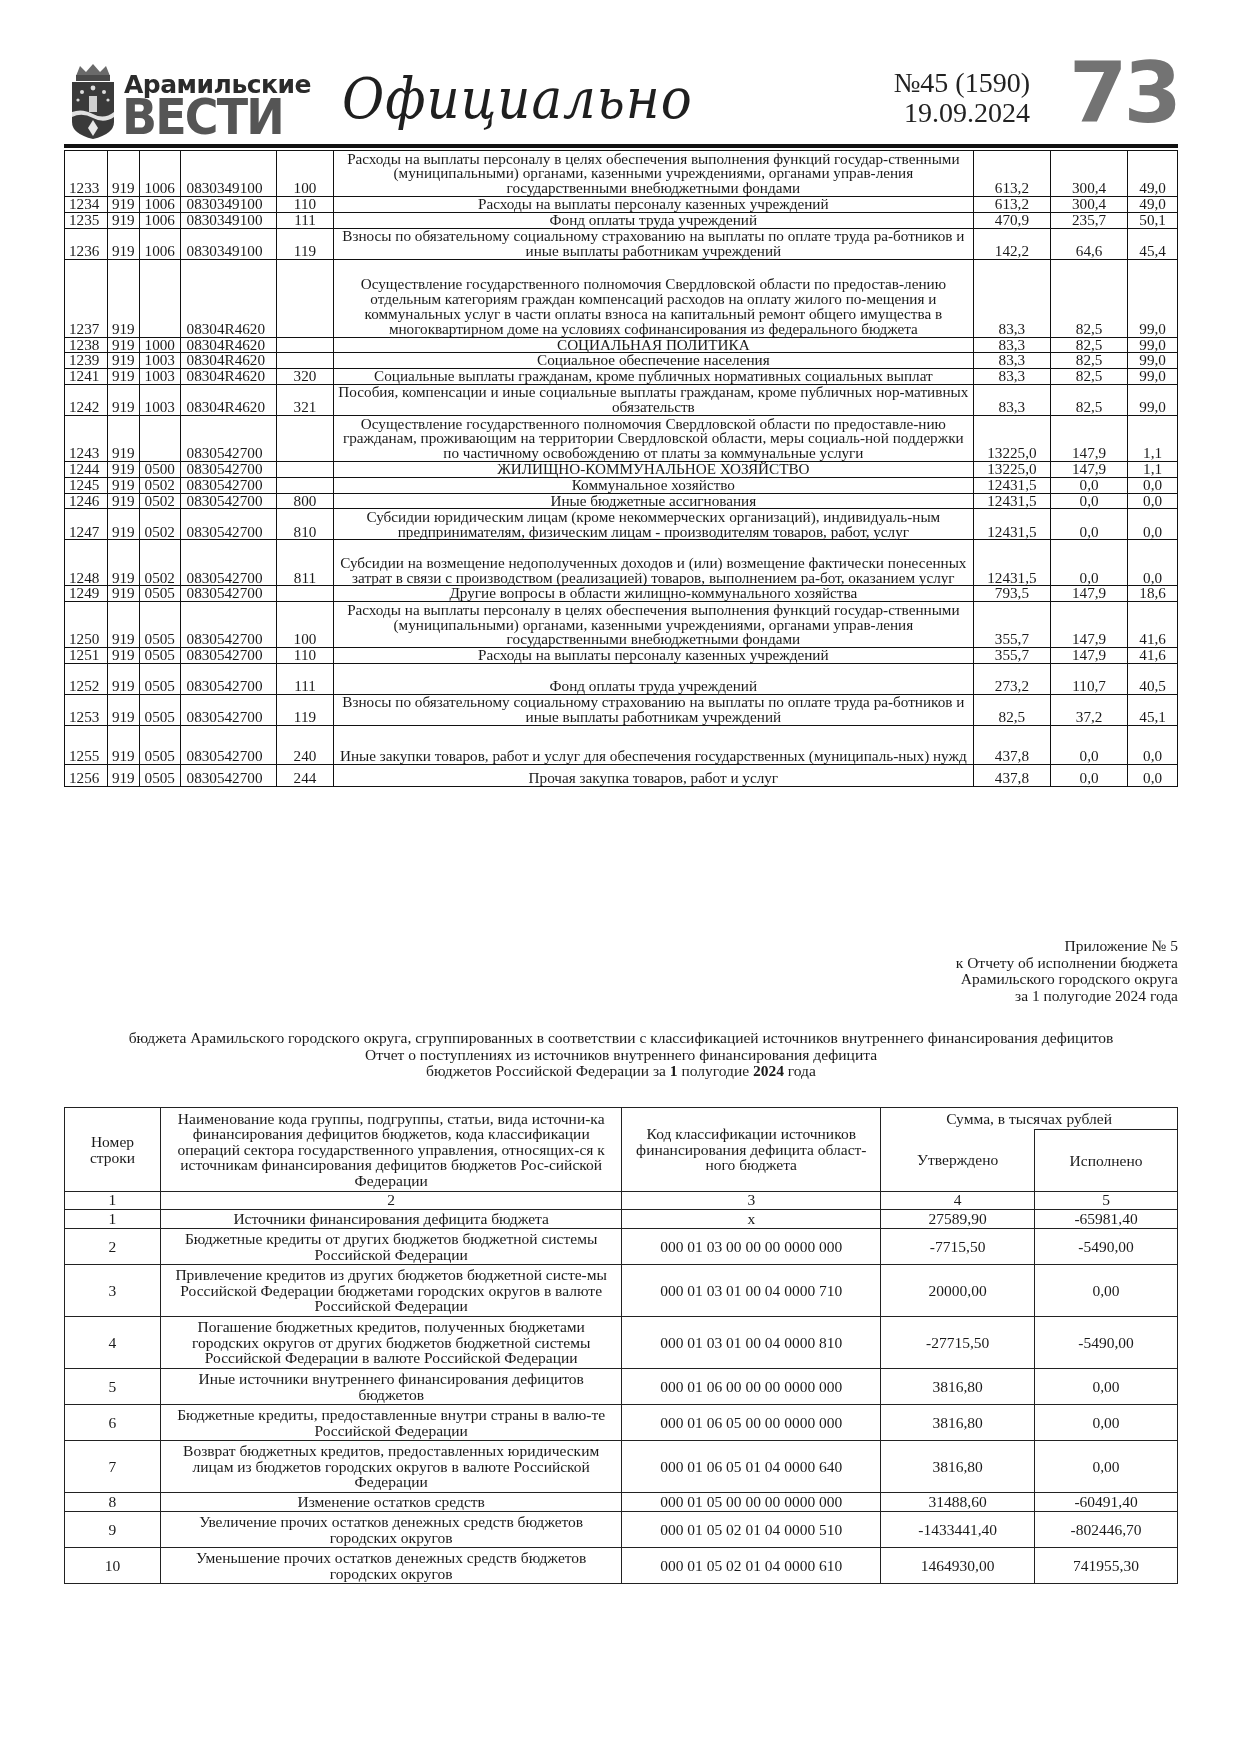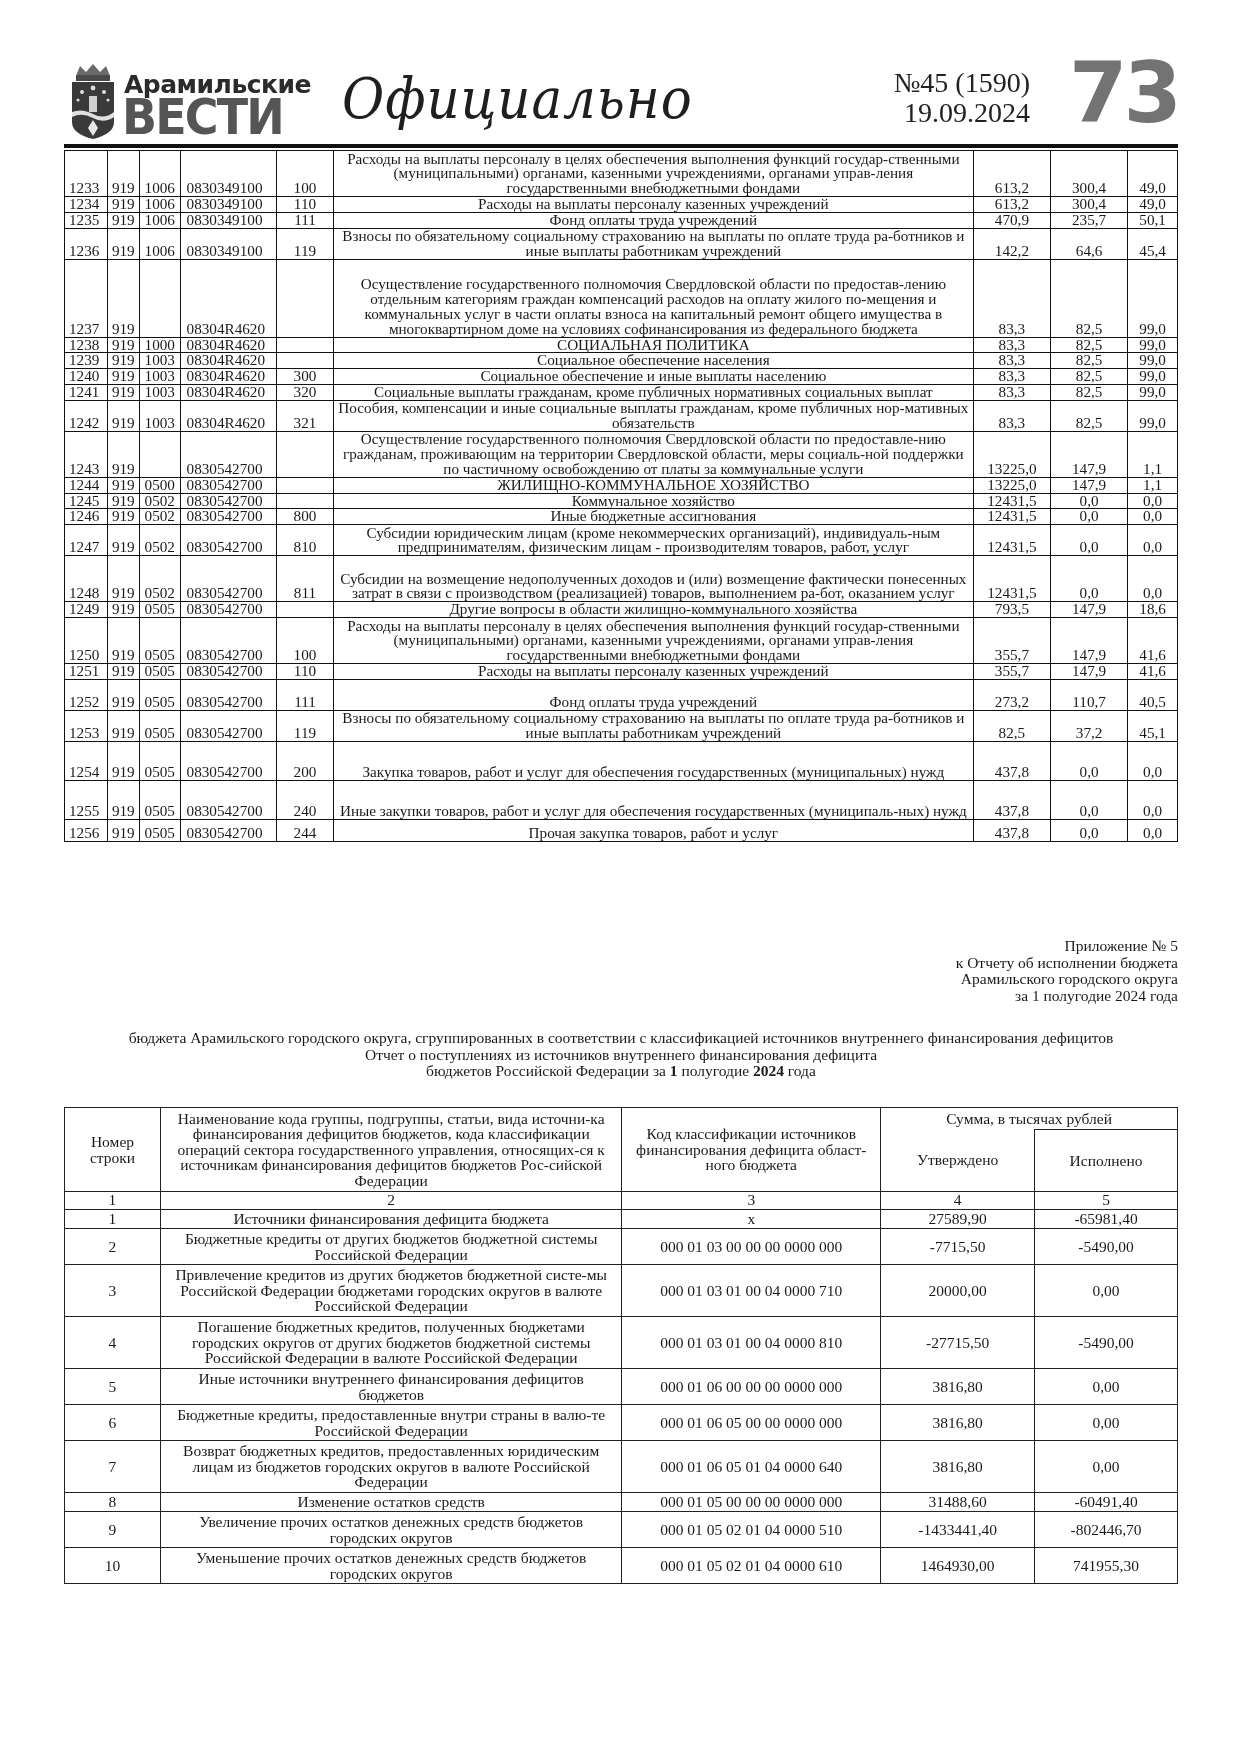--- a/index.html
+++ b/index.html
@@ -154,31 +154,20 @@
         <td class="c">919</td>
         <td class="c">1003</td>
         <td class="code">08304R4620</td>
         <td class="c"></td>
         <td class="d">Социальное обеспечение населения</td>
         <td class="v">83,3</td>
         <td class="v">82,5</td>
         <td class="v">99,0</td>
       </tr>
       <tr style="height: 15px;">
-        <td class="n">1240</td>
-        <td class="c">919</td>
-        <td class="c">1003</td>
-        <td class="code">08304R4620</td>
-        <td class="c">300</td>
-        <td class="d">Социальное обеспечение и иные выплаты населению</td>
-        <td class="v">83,3</td>
-        <td class="v">82,5</td>
-        <td class="v">99,0</td>
-      </tr>
-      <tr style="height: 15px;">
         <td class="n">1241</td>
         <td class="c">919</td>
         <td class="c">1003</td>
         <td class="code">08304R4620</td>
         <td class="c">320</td>
         <td class="d">Социальные выплаты гражданам, кроме публичных нормативных социальных выплат</td>
         <td class="v">83,3</td>
         <td class="v">82,5</td>
         <td class="v">99,0</td>
       </tr>
@@ -306,31 +295,20 @@
       <tr style="height: 31px;">
         <td class="n">1253</td>
         <td class="c">919</td>
         <td class="c">0505</td>
         <td class="code">0830542700</td>
         <td class="c">119</td>
         <td class="d">Взносы по обязательному социальному страхованию на выплаты по оплате труда ра-ботников и иные выплаты работникам учреждений</td>
         <td class="v">82,5</td>
         <td class="v">37,2</td>
         <td class="v">45,1</td>
-      </tr>
-      <tr style="height: 39px;">
-        <td class="n">1254</td>
-        <td class="c">919</td>
-        <td class="c">0505</td>
-        <td class="code">0830542700</td>
-        <td class="c">200</td>
-        <td class="d">Закупка товаров, работ и услуг для обеспечения государственных (муниципальных) нужд</td>
-        <td class="v">437,8</td>
-        <td class="v">0,0</td>
-        <td class="v">0,0</td>
       </tr>
       <tr style="height: 39px;">
         <td class="n">1255</td>
         <td class="c">919</td>
         <td class="c">0505</td>
         <td class="code">0830542700</td>
         <td class="c">240</td>
         <td class="d">Иные закупки товаров, работ и услуг для обеспечения государственных (муниципаль-ных) нужд</td>
         <td class="v">437,8</td>
         <td class="v">0,0</td>

